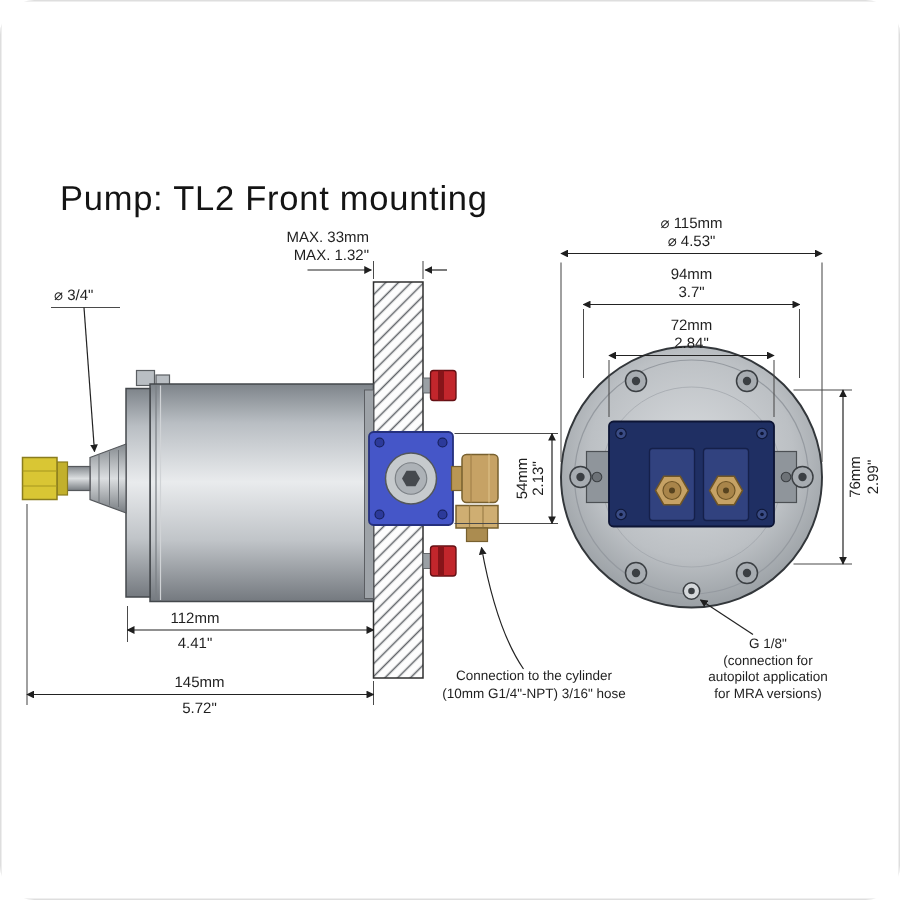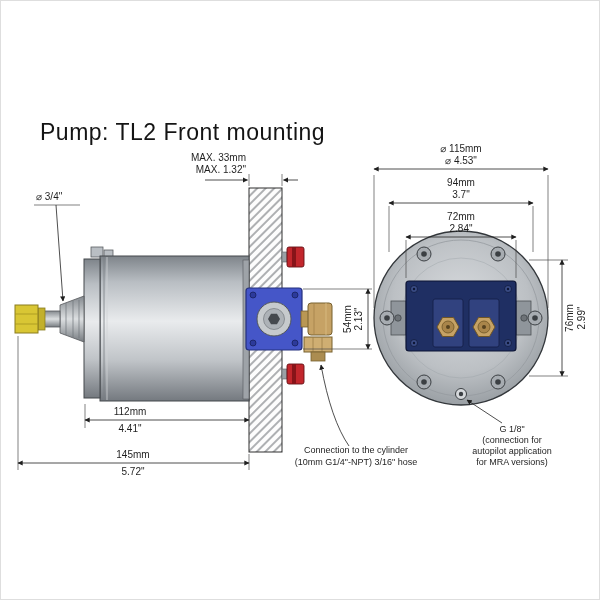--- a/index.html
+++ b/index.html
@@ -1,16 +1,16 @@
 <!DOCTYPE html>
 <html><head>
 <meta charset="utf-8">
 <style>
   html,body{margin:0;padding:0;background:#ffffff;}
-  .canvas{width:600px;height:600px;position:relative;background:#fff;overflow:hidden;}
+  .canvas{width:600px;height:600px;position:relative;background:#fff;overflow:hidden;border-radius:23px;}
   svg{display:block;}
   text{font-family:"Liberation Sans", sans-serif;fill:#1f1f1f;}
   .title-text{font-size:23px;letter-spacing:.5px;fill:#141414;}
   .t10{font-size:10px;}
   .t9{font-size:9px;}
   .dimline{stroke:#222;stroke-width:.8;fill:none;}
   .extline{stroke:#4a4a4a;stroke-width:.7;fill:none;}
   .leader{stroke:#222;stroke-width:.8;fill:none;}
 </style>
 </head>

